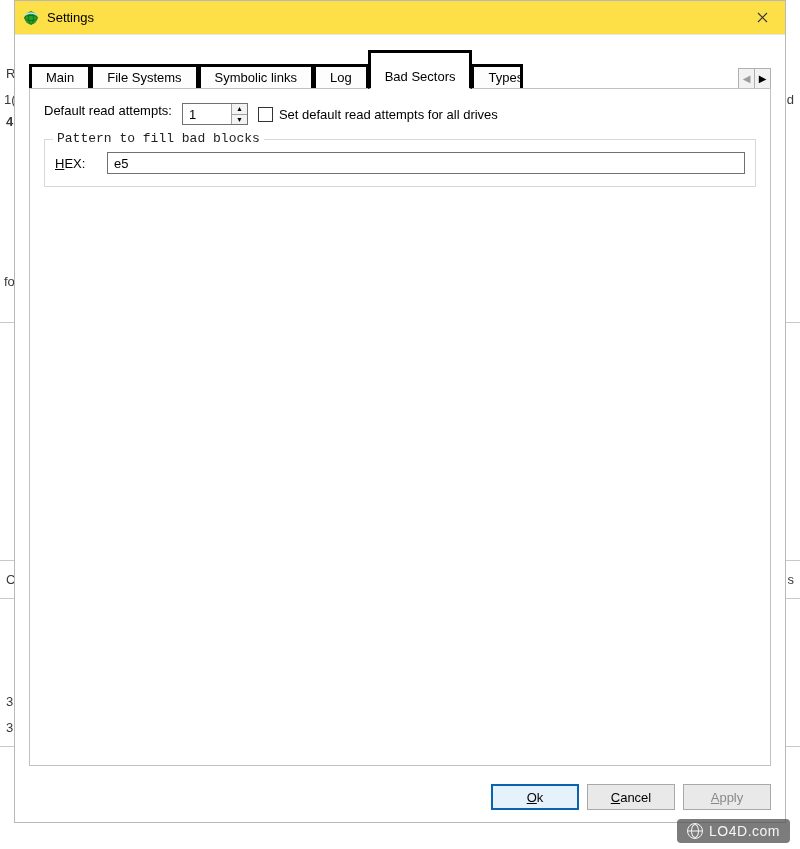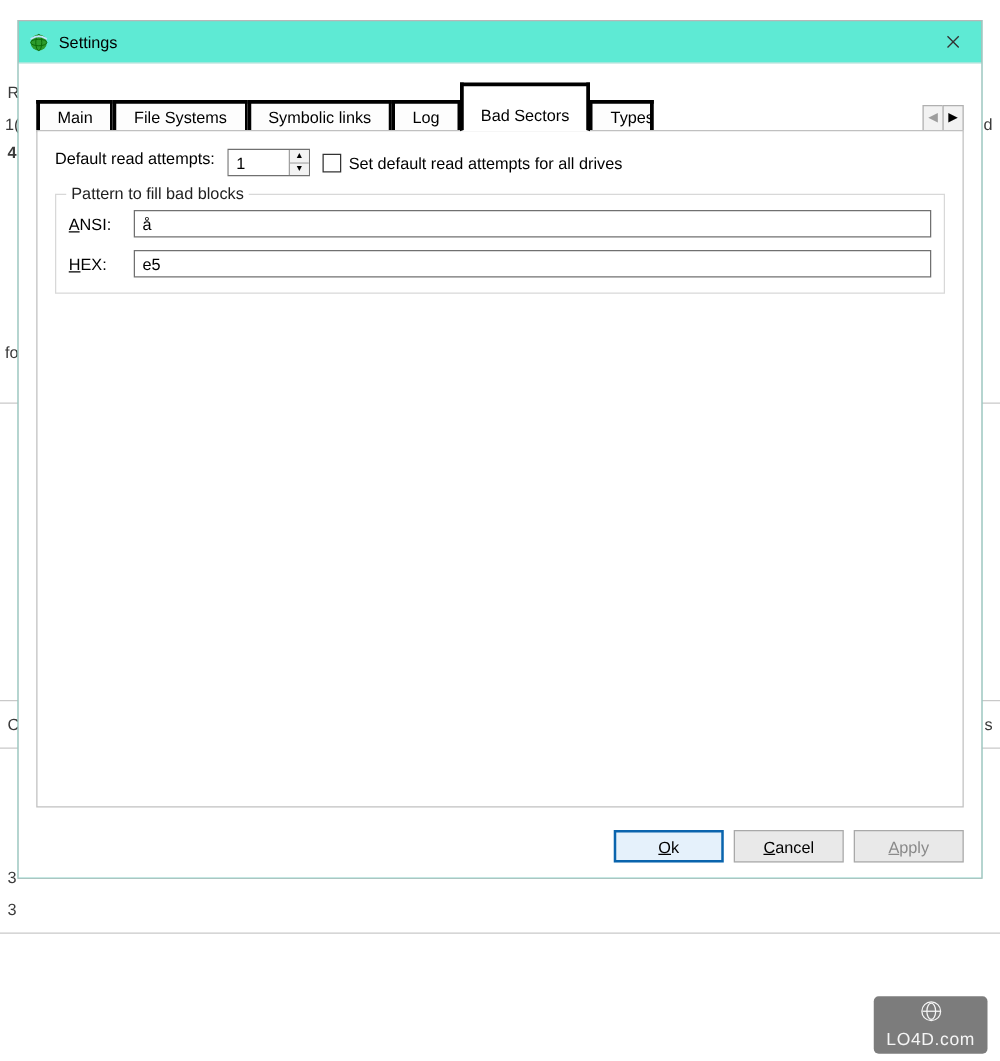--- a/index.html
+++ b/index.html
@@ -20,24 +20,24 @@
     position:absolute;
     color:#3a3a3a;
     background:#fff;
     padding:2px 4px;
     font-size:13px;
   }
 
   
   .dialog {
     position:absolute;
-    top:16px; left:14px;
+    top:0; left:14px;
     width:772px;
-    height:687px;
-    background:#5eead4;
+    height:823px;
+    background:#fde047;
     border:1px solid #b8b8b8;
     display:flex;
     flex-direction:column;
     z-index:5;
   }
   .titlebar {
     height:34px;
     display:flex;
     align-items:center;
     padding: 0 0 0 8px;
@@ -168,20 +168,21 @@
     padding: 12px 10px 10px;
     position:relative;
   }
   .groupbox .legend {
     position:absolute;
     top:-9px; left:8px;
     background:#fff;
     padding:0 4px;
     font-size:13px;
     color:#222;
+    font-family:Liberation Mono, monospace;
   }
   .fieldrow {
     display:flex;
     align-items:center;
     gap:10px;
     margin-bottom:10px;
   }
   .fieldrow:last-child { margin-bottom:2px; }
   .fieldrow label { width:42px; }
   .fieldrow label .ul { text-decoration:underline; }
@@ -225,21 +226,20 @@
     position:absolute;
     bottom:6px; right:10px;
     z-index:20;
     display:flex; align-items:center; gap:6px;
     color:#f5f5f5;
     background:rgba(80,80,80,0.75);
     padding:4px 10px;
     border-radius:4px;
     font-size:14px;
     letter-spacing:0.5px;
-    flex-direction:column;
   }
   .watermark .globe {
     width:16px; height:16px;
     border:1.5px solid #f5f5f5;
     border-radius:50%;
     position:relative;
   }
   .watermark .globe::before {
     content:""; position:absolute; left:50%; top:0; bottom:0;
     width:6px; border:1.5px solid #f5f5f5; border-radius:50%;
@@ -323,24 +323,20 @@
         </div>
         <label class="chk">
           <span class="box"></span>
           <span>Set default read attempts for all drives</span>
         </label>
       </div>
 
       <div class="groupbox">
         <div class="legend">Pattern to fill bad blocks</div>
 
-        <div class="fieldrow">
-          <label><span class="ul">A</span><span>NSI:</span></label>
-          <input type="text" value="å" style="">
-        </div>
 
         <div class="fieldrow">
           <label><span class="ul">H</span><span>EX:</span></label>
           <input type="text" value="e5" style="">
         </div>
       </div>
 
     </div>
 
     <div class="footer">

